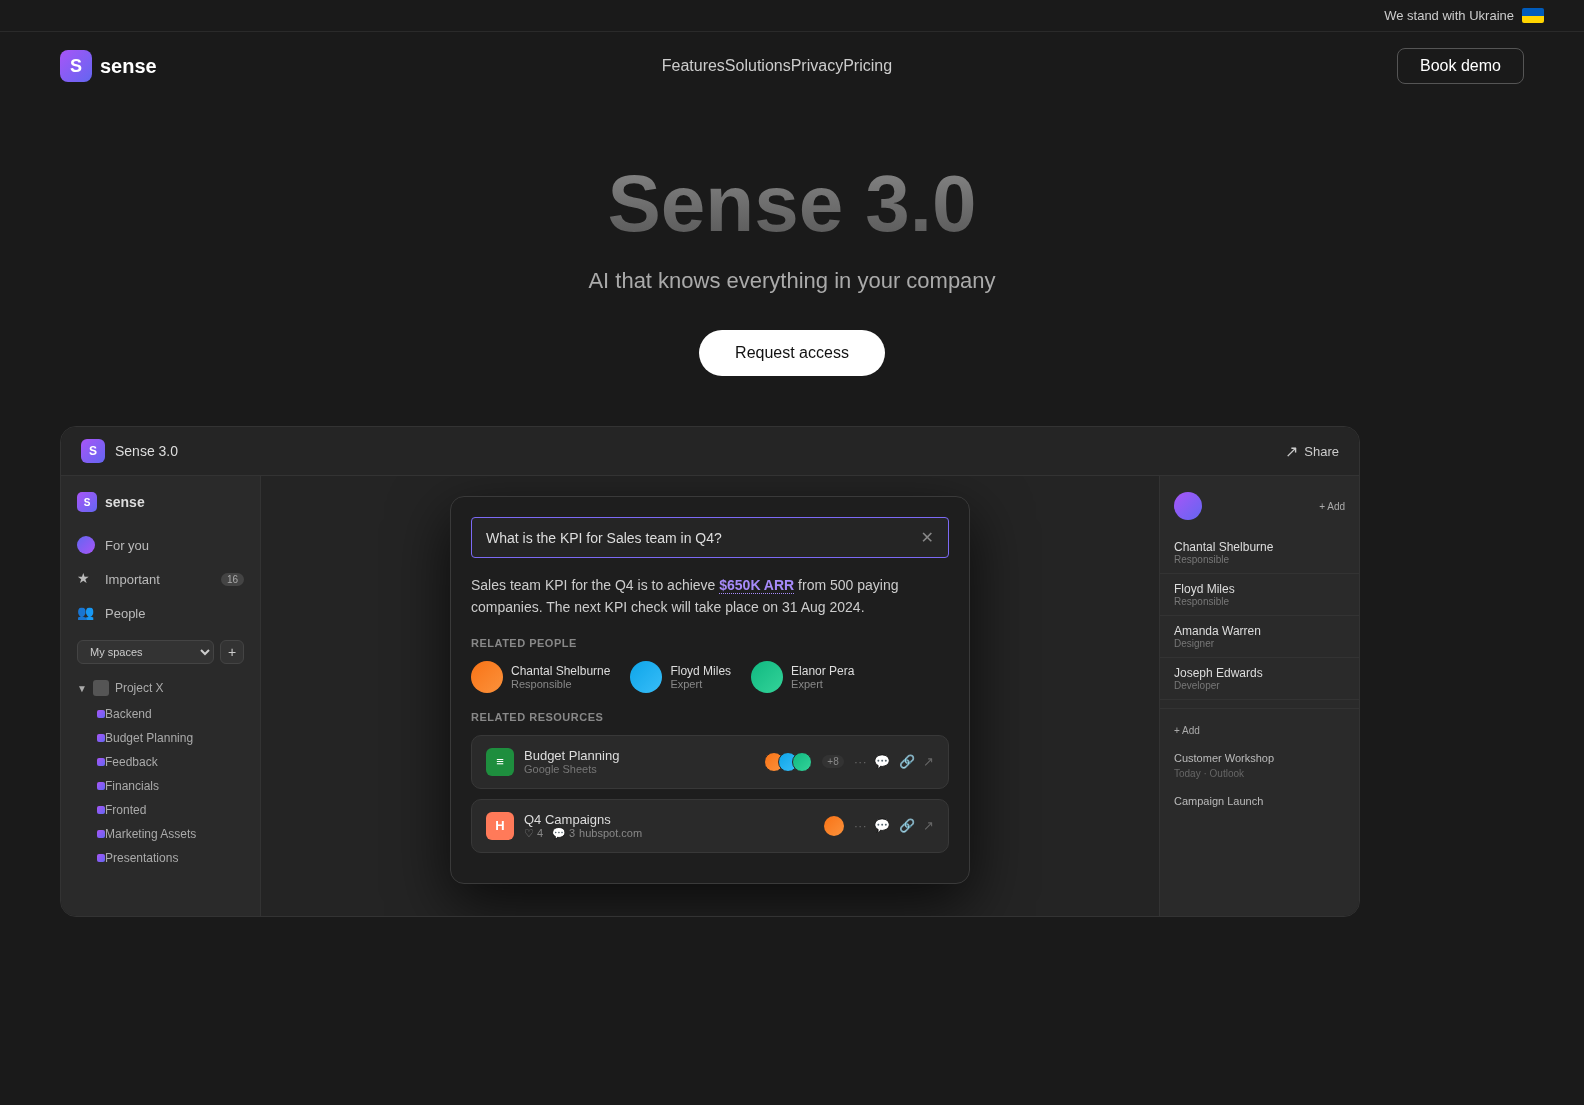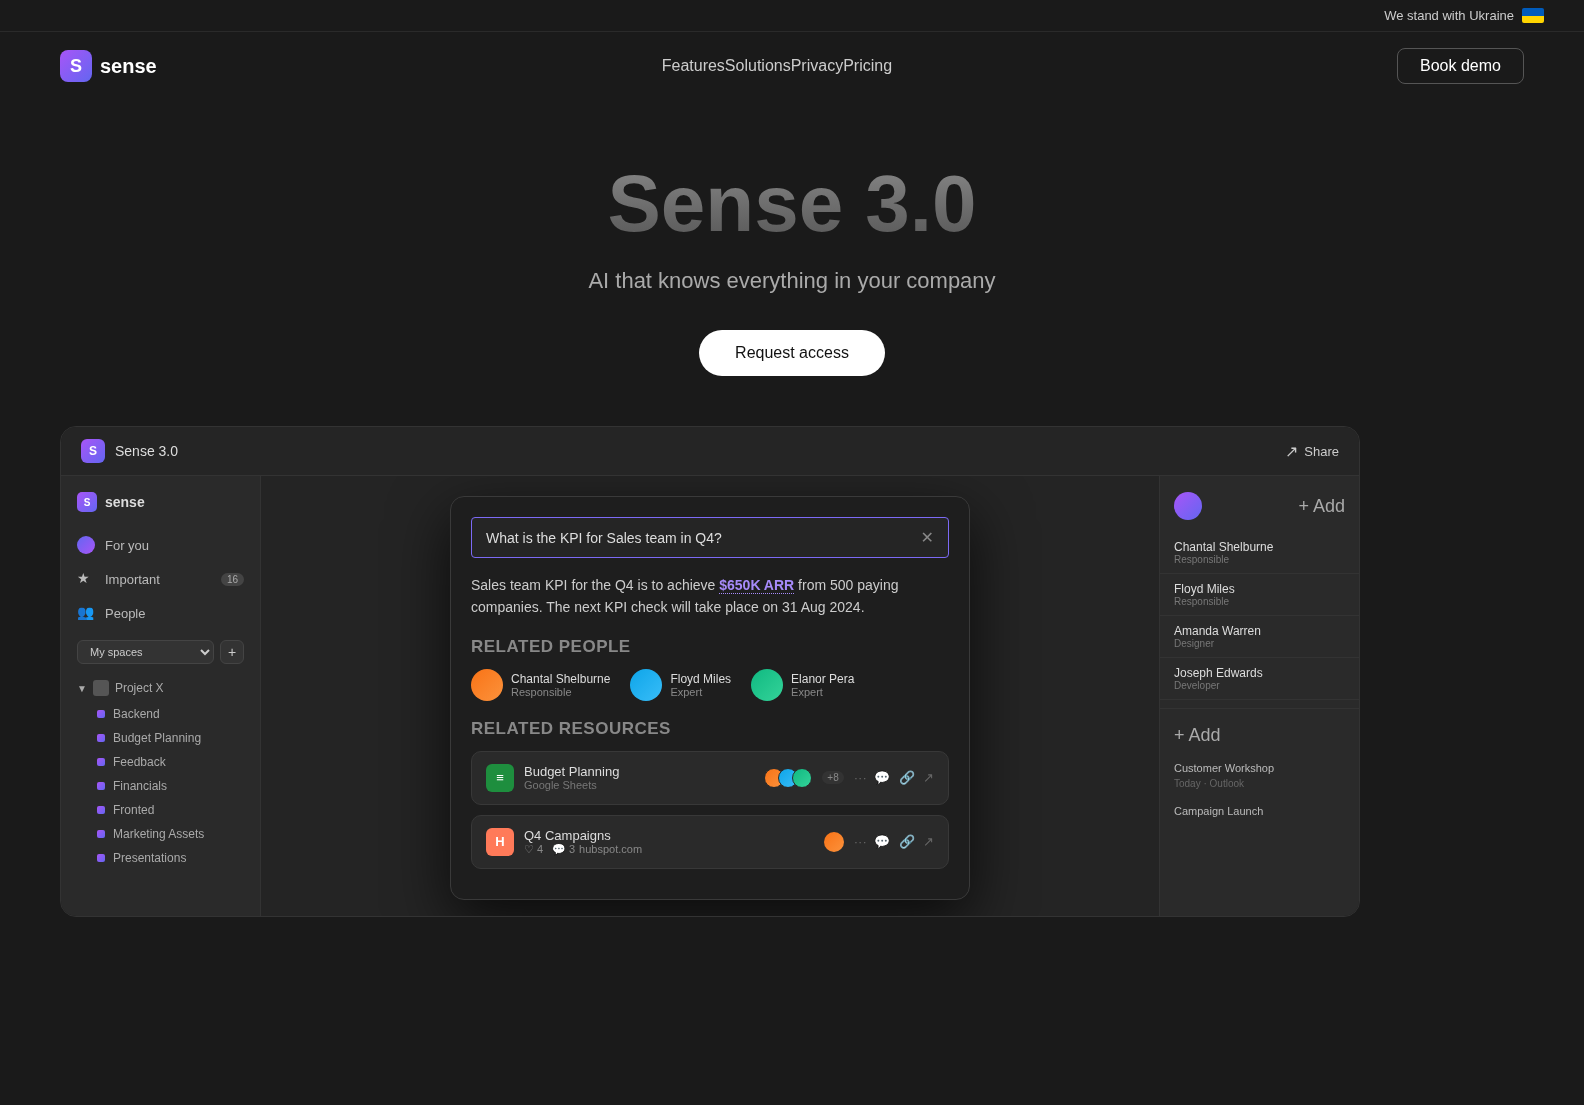--- a/index.html
+++ b/index.html
@@ -279,21 +279,20 @@
     .project-icon {
       width: 16px;
       height: 16px;
       background: #555;
       border-radius: 3px;
       flex-shrink: 0;
     }
     .project-child {
       display: flex;
       align-items: center;
-      gap: 8px;
       padding: 5px 16px 5px 36px;
       font-size: 12px;
       color: #aaa;
       cursor: pointer;
     }
     .project-child-dot {
       width: 8px;
       height: 8px;
       background: linear-gradient(135deg, #a855f7, #6366f1);
       border-radius: 2px;
@@ -327,21 +326,21 @@
       width: 28px;
       height: 28px;
       border-radius: 50%;
       background: linear-gradient(135deg, #a855f7, #6366f1);
       flex-shrink: 0;
     }
     .add-btn-sm {
       background: none;
       border: none;
       color: #aaa;
-      font-size: 18px;
+      font-size: 10px;
       cursor: pointer;
       display: flex;
       align-items: center;
       gap: 4px;
     }
     .right-panel-person {
       display: flex;
       flex-direction: column;
       padding: 8px 14px;
       border-bottom: 1px solid #333;
@@ -423,21 +422,21 @@
       color: #ccc;
       line-height: 1.6;
       margin-bottom: 18px;
     }
     .ai-answer .highlight {
       color: #a78bfa;
       font-weight: 600;
       border-bottom: 1px dotted #a78bfa;
     }
     .ai-section-title {
-      font-size: 17px;
+      font-size: 11px;
       color: #888;
       font-weight: 600;
       text-transform: uppercase;
       letter-spacing: 0.5px;
       margin-bottom: 12px;
     }
     .related-people {
       display: flex;
       gap: 20px;
       margin-bottom: 18px;

